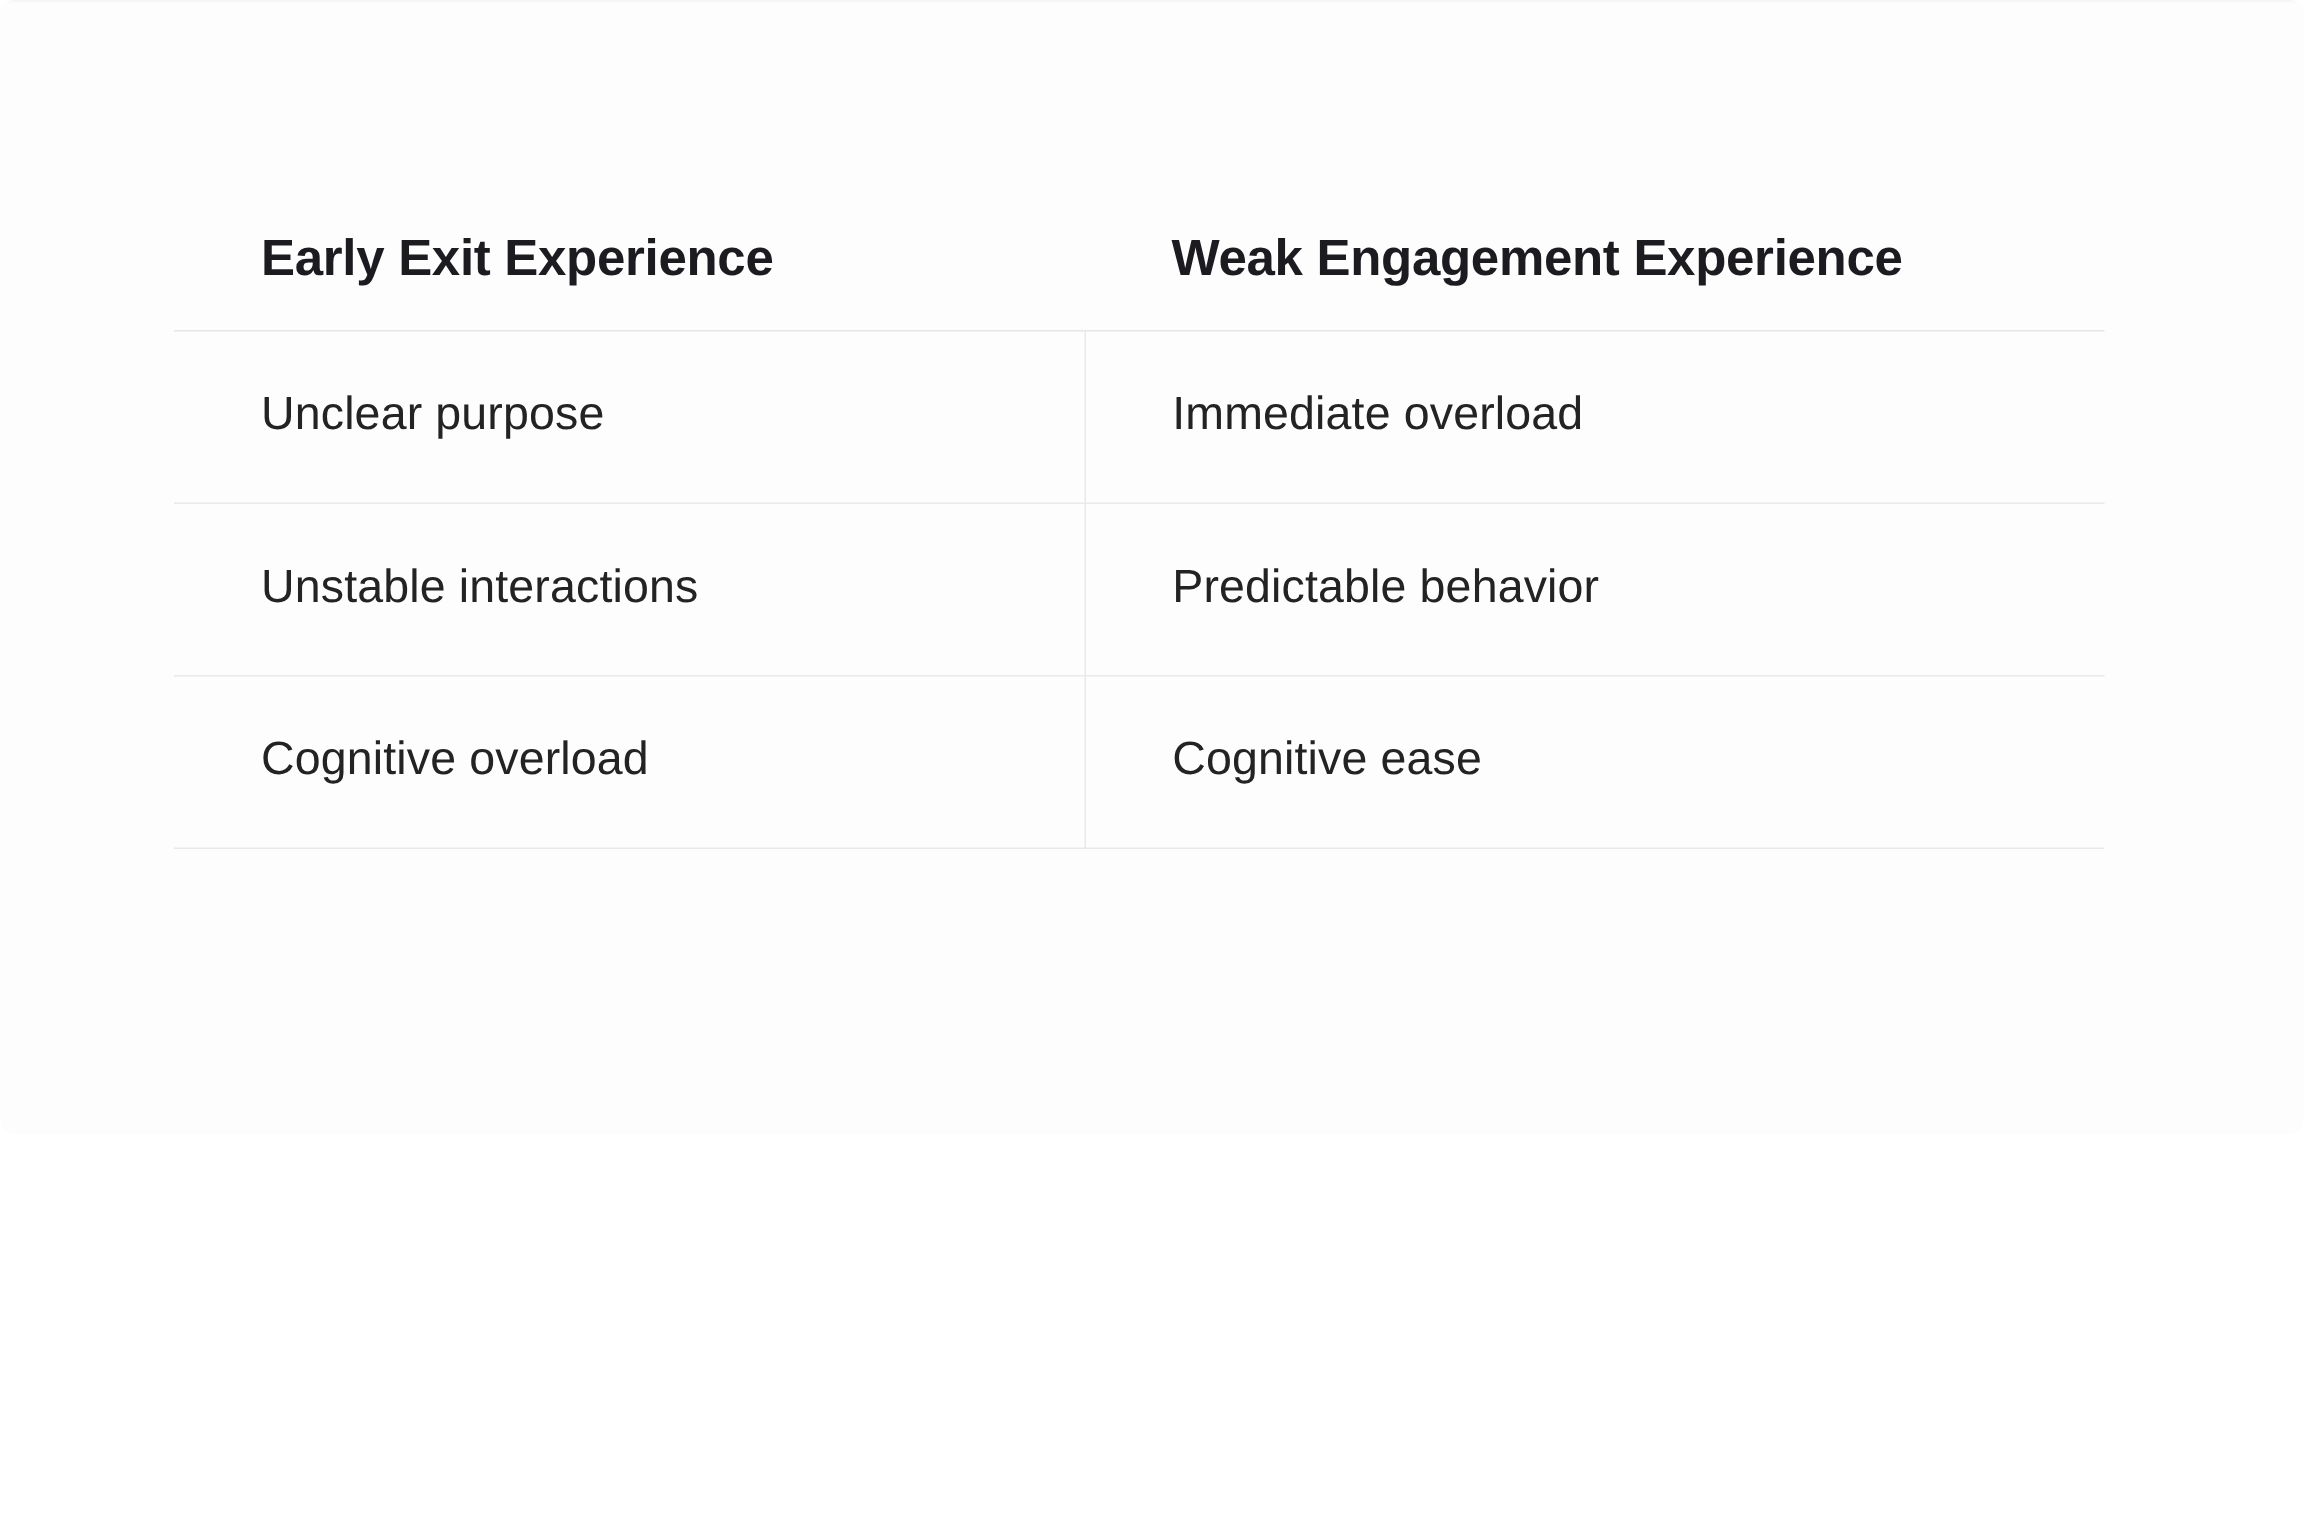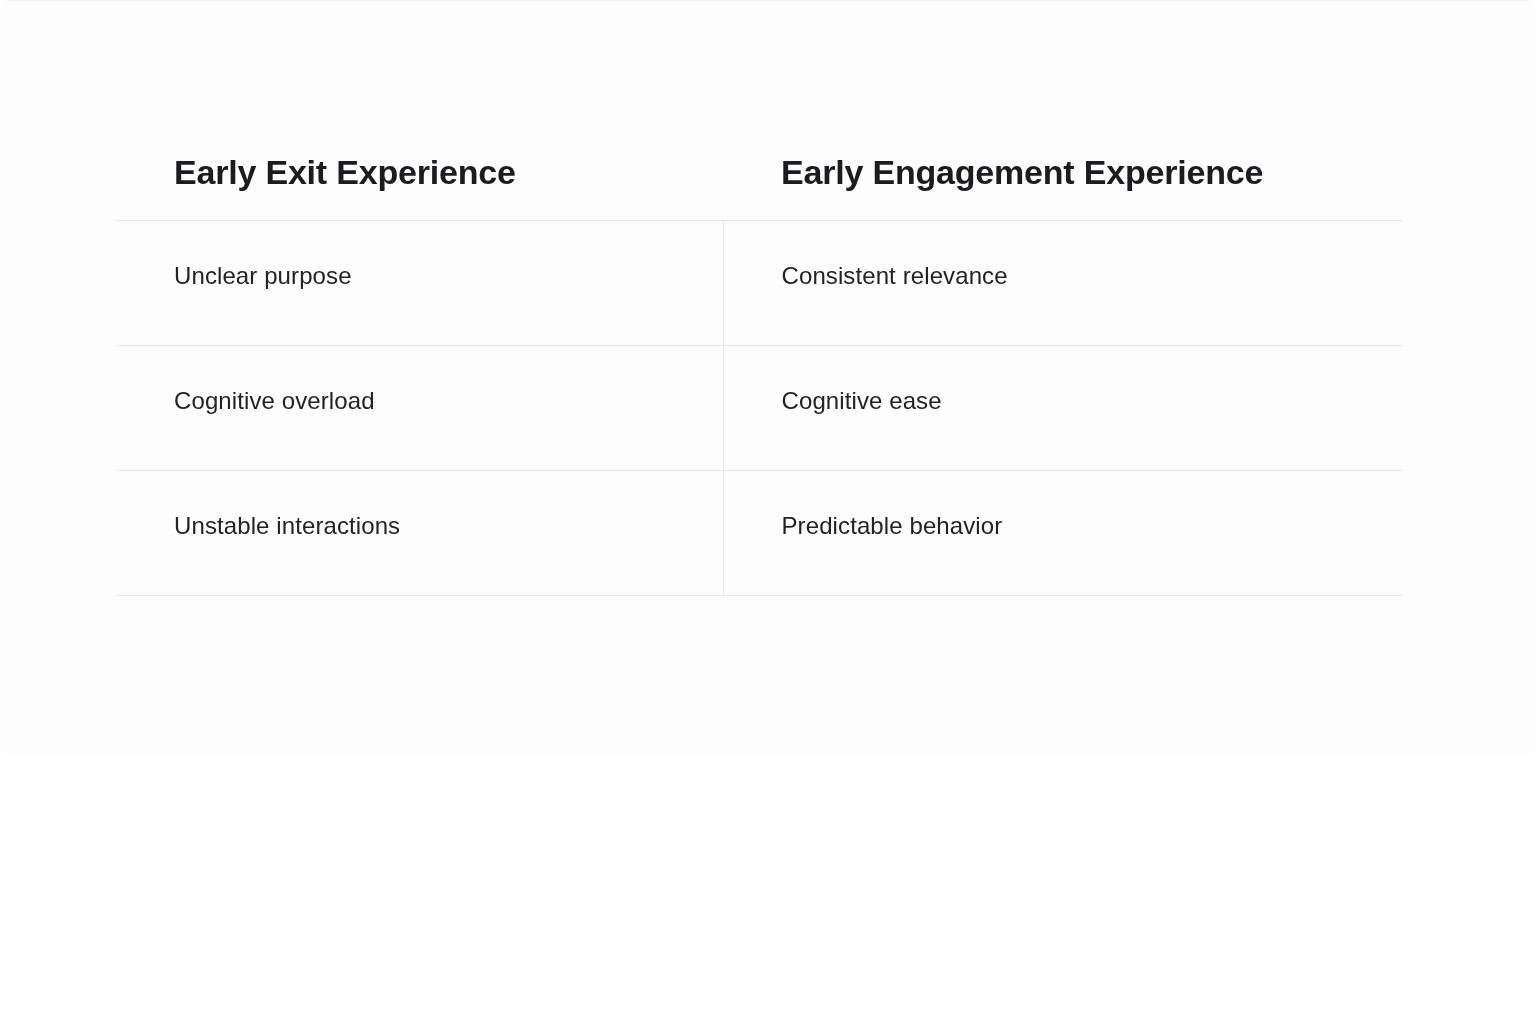--- a/index.html
+++ b/index.html
@@ -66,22 +66,22 @@
     font-weight: 700;
     letter-spacing: -0.2px;
     color: #1b1b20;
     border-bottom: 1.5px solid #e6e6e6;
     white-space: nowrap;
   }
 
   
   .cmp-table tbody td {
     height: 110px;
-    padding: 0 0 14px 58px;
-    font-size: 24px;
+    padding: 0 0 4px 58px;
+    font-size: 31px;
     font-weight: 300;
     letter-spacing: 0.1px;
     color: #232323;
     border-bottom: 1.5px solid #e9e9e9;
     white-space: nowrap;
   }
 
   
   .cmp-table tbody td.cell-left {
     border-right: 1.5px solid #e9e9e9;
@@ -95,34 +95,34 @@
   <div class="table-wrap">
     <table class="cmp-table">
       <colgroup>
         <col class="col-left">
         <col class="col-right">
       </colgroup>
 
       <thead>
         <tr>
           <th>Early Exit Experience</th>
-          <th>Early Engagement Experience</th>
+          <th>Weak Engagement Experience</th>
         </tr>
       </thead>
 
       <tbody>
         <tr>
           <td class="cell-left">Unclear purpose</td>
-          <td class="cell-right">Consistent relevance</td>
+          <td class="cell-right">Immediate overload</td>
+        </tr>
+        <tr>
+          <td class="cell-left">Unstable interactions</td>
+          <td class="cell-right">Predictable behavior</td>
         </tr>
         <tr>
           <td class="cell-left">Cognitive overload</td>
           <td class="cell-right">Cognitive ease</td>
-        </tr>
-        <tr>
-          <td class="cell-left">Unstable interactions</td>
-          <td class="cell-right">Predictable behavior</td>
         </tr>
       </tbody>
     </table>
   </div>
 
 </div>
 
 </body></html>

